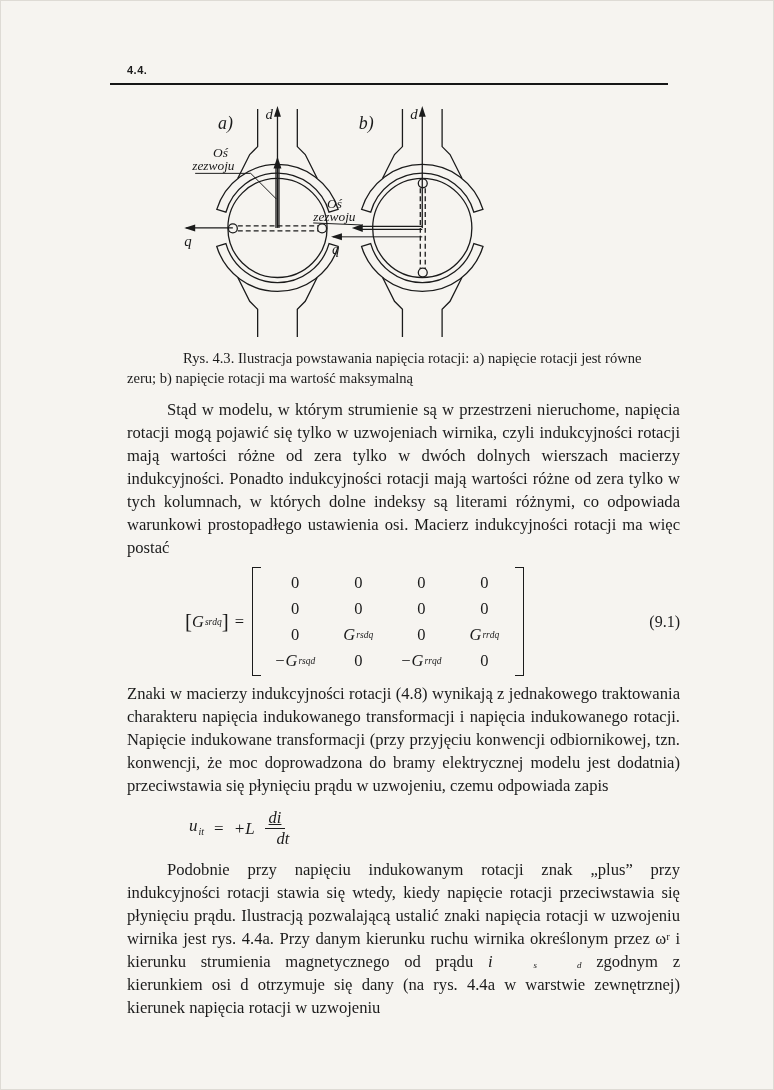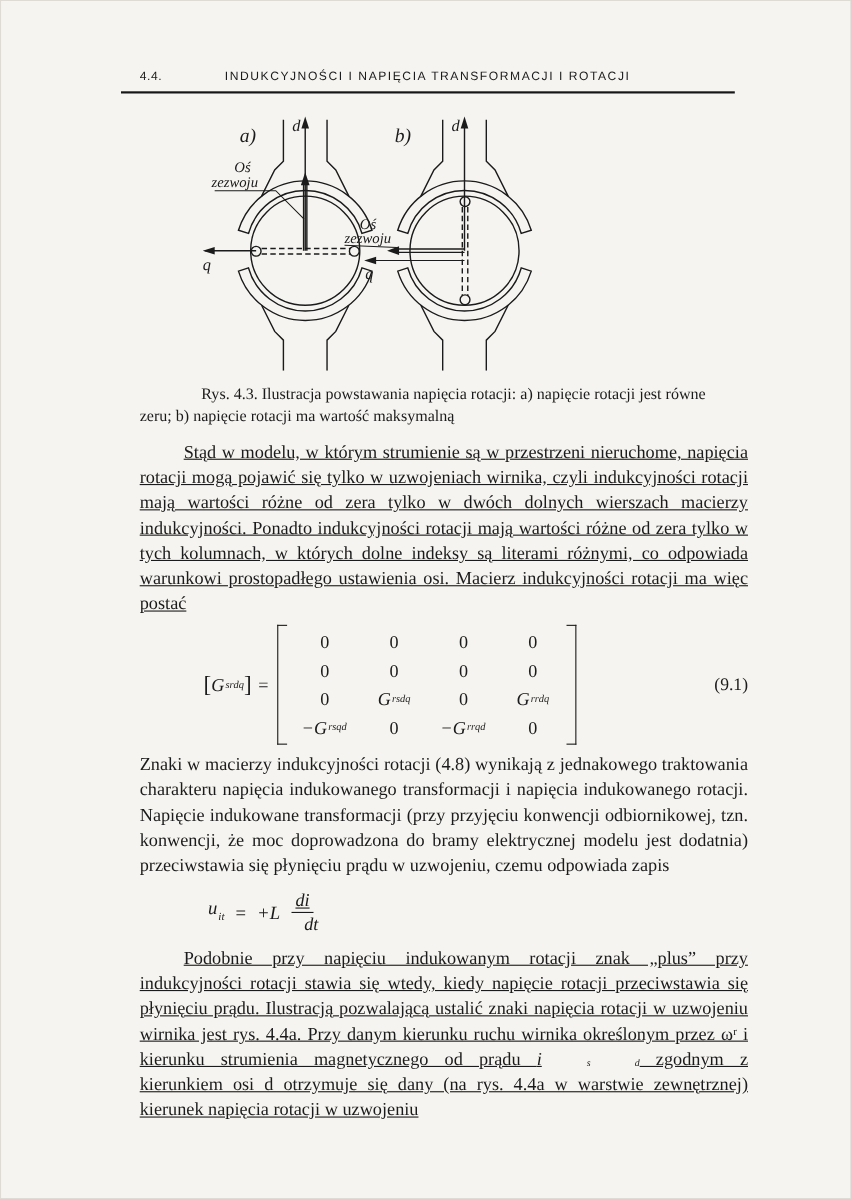--- a/index.html
+++ b/index.html
@@ -4,32 +4,32 @@
 <style>
   html,body{margin:0;padding:0;background:#e9e7e3;}
   .page{
     position:relative;width:774px;height:1090px;margin:0 auto;
     background:#f6f4f0;color:#1b1b1b;overflow:hidden;
     font-family:"Liberation Serif",serif;
     box-shadow:inset 0 0 0 1px #dedbd5;
   }
   
   .header{margin:64px 106px 0 127px;display:flex;align-items:baseline;
-    font-family:"Liberation Sans",sans-serif;font-weight:normal;font-size:11px;letter-spacing:1.4px;}
+    font-family:"Liberation Sans",sans-serif;font-weight:bold;font-size:11px;letter-spacing:1.4px;}
   .header .sec{margin-right:57px;letter-spacing:.5px;}
   .rule{margin:7px 106px 0 110px;height:2px;background:#161616;width:558px;}
   
   .figure{margin:12px 0 0 165px;}
   .figure svg text{fill:#1b1b1b;}
   .fig-caption{margin:8px 0 0 127px;width:545px;font-size:14.6px;line-height:19.5px;
     text-indent:56px;text-align:left;}
   
   .body-col{margin:0 94px 0 127px;width:553px;font-size:16.6px;line-height:23px;text-align:justify;}
   .para{margin:0;}
-  .para.indent{text-indent:40px;text-decoration:underline;}
+  .para.indent{text-indent:40px;}
   .para.mt{margin-top:10px;}
   
   .eq48{display:flex;align-items:center;margin:8px 0 6px 58px;font-size:16.5px;}
   .eq-lhs{display:inline-flex;align-items:center;white-space:nowrap;}
   .blk{font-size:21px;font-weight:normal;}
   .mbase{font-family:"Liberation Serif",serif;font-style:italic;font-size:16.5px;}
   .msign{margin-right:1px;}
   .ss{display:inline-flex;flex-direction:row;font-size:9.5px;line-height:8.5px;
       font-style:italic;margin-left:1px;transform:translateY(1px);}
   .ss .sup,.ss .sub{display:block;height:9px;}
@@ -51,21 +51,20 @@
   .mtok{white-space:nowrap;font-style:italic;}
   .mtok .ss{font-size:9px;line-height:8px;}
 </style>
 </head>
 <body>
 
 <div class="page">
 
   <div class="header">
     <span class="sec">4.4.</span>
-    <span class="ttl">INDUKCYJNOŚCI I NAPIĘCIA TRANSFORMACJI I ROTACJI</span>
   </div>
   <div class="rule"></div>
 
   <div class="figure">
     <svg width="340" height="240" viewBox="0 0 340 242">
       <g stroke="#1b1b1b" stroke-width="1.3" fill="none">
 
         <polyline points="92,12 92,50 84,58 72,82"></polyline>
         <polyline points="132,12 132,50 140,58 152,82"></polyline>
         <path d="M 50.8,113.3 A 64 64 0 0 1 173.2,113.3 L 164,116.2 A 54 54 0 0 0 60,116.2 Z"></path>

